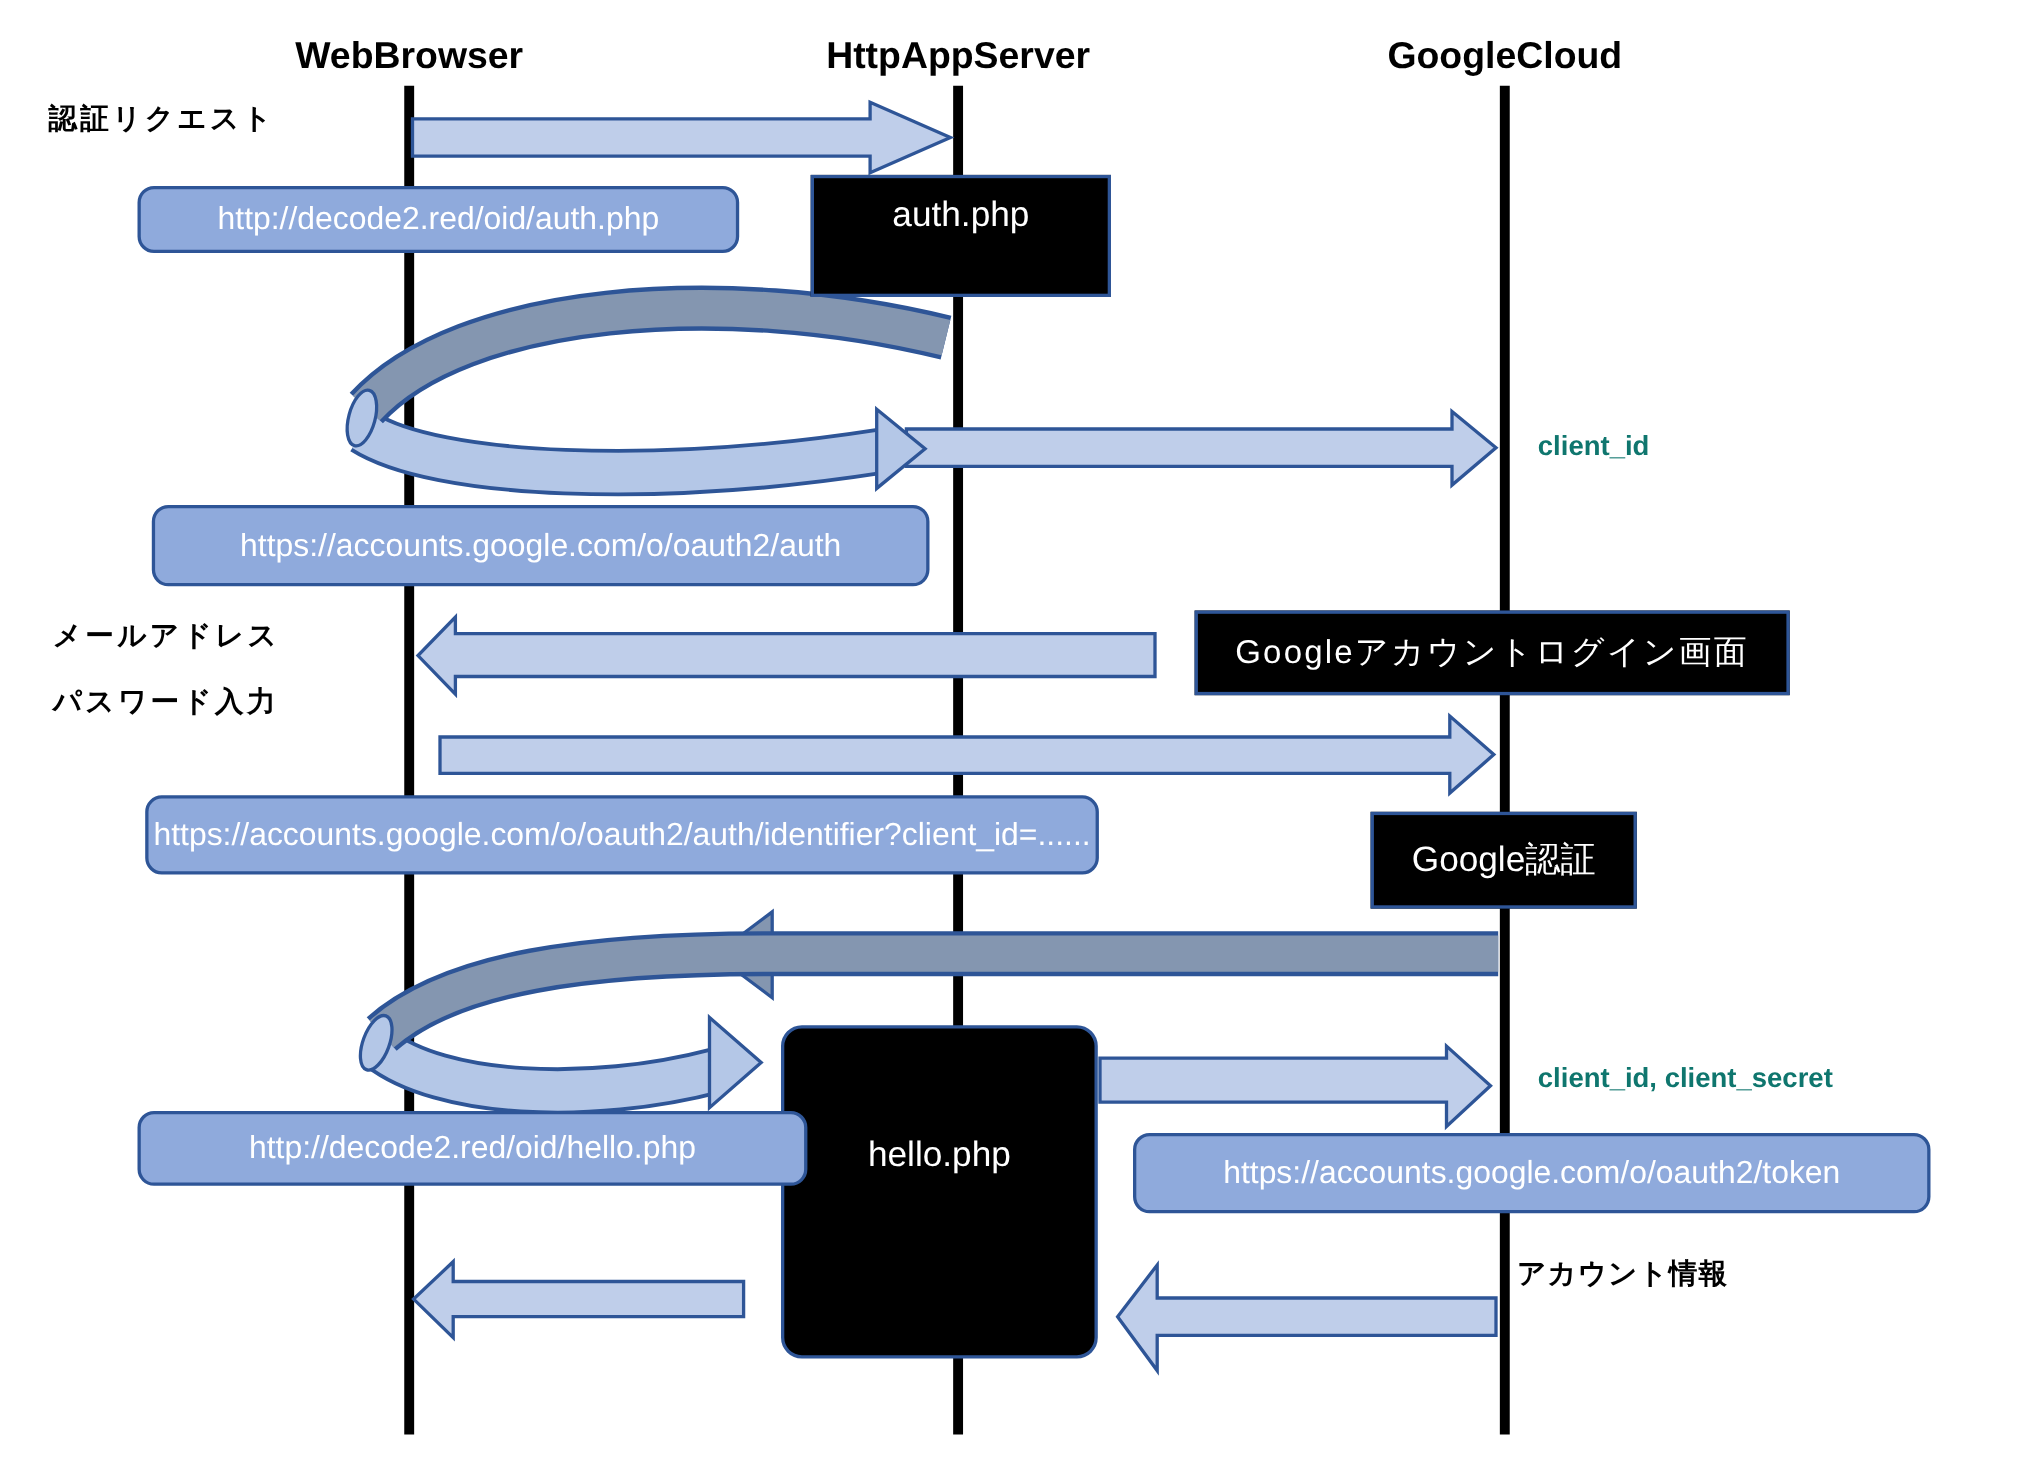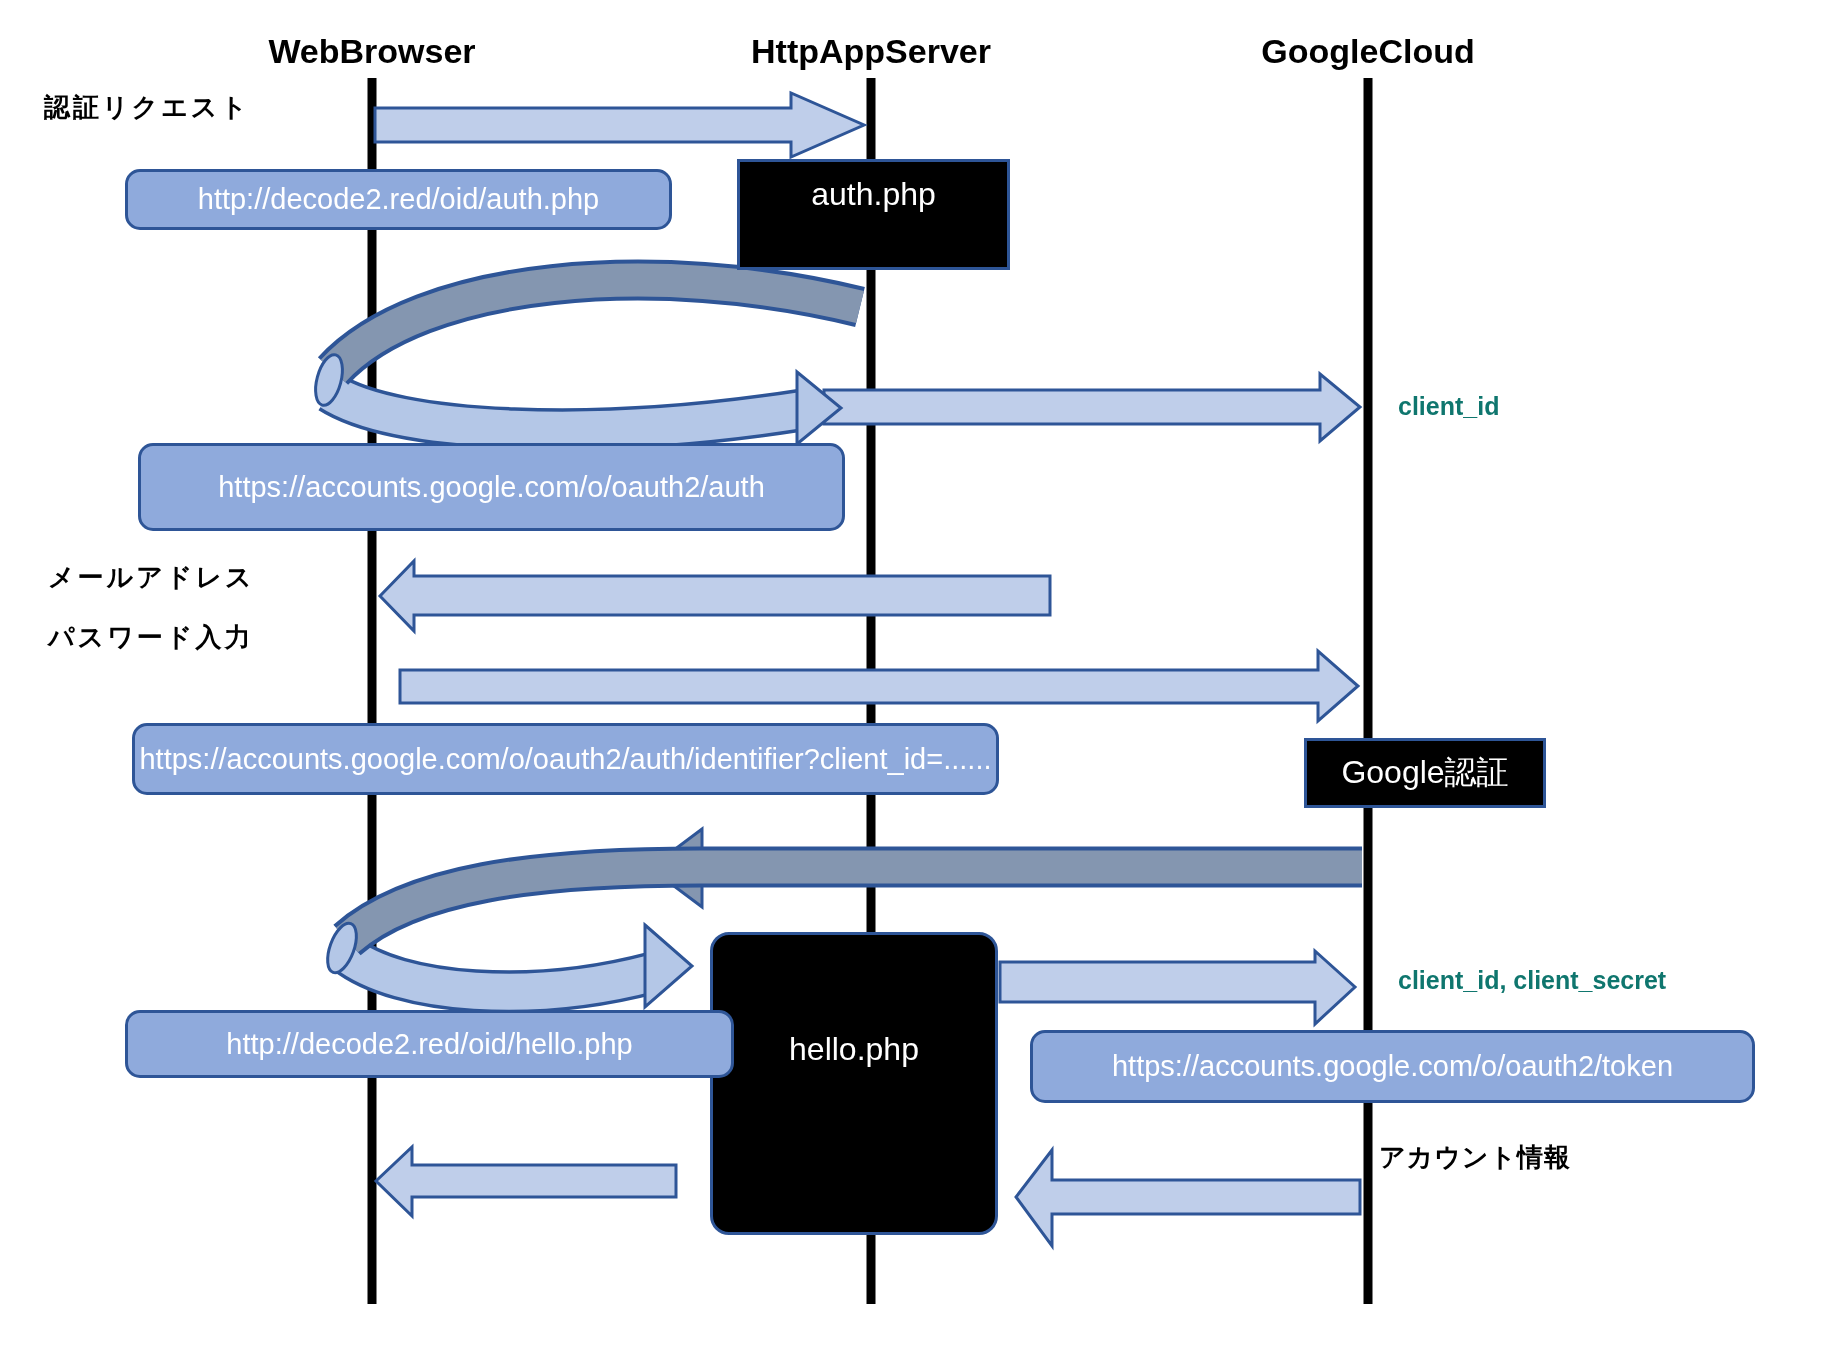--- a/index.html
+++ b/index.html
@@ -57,22 +57,23 @@
   <div class="actor-title" style="left:1368px;">GoogleCloud</div>
 
   <div class="jp-label" style="left:44px;top:90px;">認証リクエスト</div>
   <div class="jp-label" style="left:48px;top:560px;">メールアドレス</div>
   <div class="jp-label" style="left:48px;top:620px;">パスワード入力</div>
   <div class="code-label" style="left:1398px;top:392px;">client_id</div>
   <div class="code-label" style="left:1398px;top:966px;">client_id, client_secret</div>
   <div class="jp-label" style="left:1379px;top:1140px;letter-spacing:1px;">アカウント情報</div>
 
   <div class="dark-box top-text" style="left:737px;top:159px;width:273px;height:111px;padding-top:14px;">auth.php</div>
-  <div class="dark-box" style="left:1304px;top:738px;width:242px;height:70px;">Google認証</div>
+  <div class="dark-box" style="left:1086px;top:555px;width:541px;height:77px;font-size:30px;letter-spacing:2px;">Googleアカウントログイン画面</div>
+  <div class="dark-box" style="left:1246px;top:738px;width:242px;height:88px;">Google認証</div>
   <div class="dark-box top-text" style="left:710px;top:932px;width:288px;height:303px;padding-top:96px;border-radius:19px;">hello.php</div>
 
   <div class="pill" style="left:125px;top:169px;width:547px;height:61px;">http://decode2.red/oid/auth.php</div>
-  <div class="pill" style="left:138px;top:443px;width:707px;height:88px;">https://accounts.google.com/o/oauth2/auth</div>
+  <div class="pill" style="left:138px;top:459px;width:707px;height:74px;">https://accounts.google.com/o/oauth2/auth</div>
   <div class="pill" style="left:132px;top:723px;width:867px;height:72px;">https://accounts.google.com/o/oauth2/auth/identifier?client_id=......</div>
   <div class="pill" style="left:125px;top:1010px;width:609px;height:68px;">http://decode2.red/oid/hello.php</div>
   <div class="pill" style="left:1030px;top:1030px;width:725px;height:73px;">https://accounts.google.com/o/oauth2/token</div>
 
 </div>
 
 </body></html>

